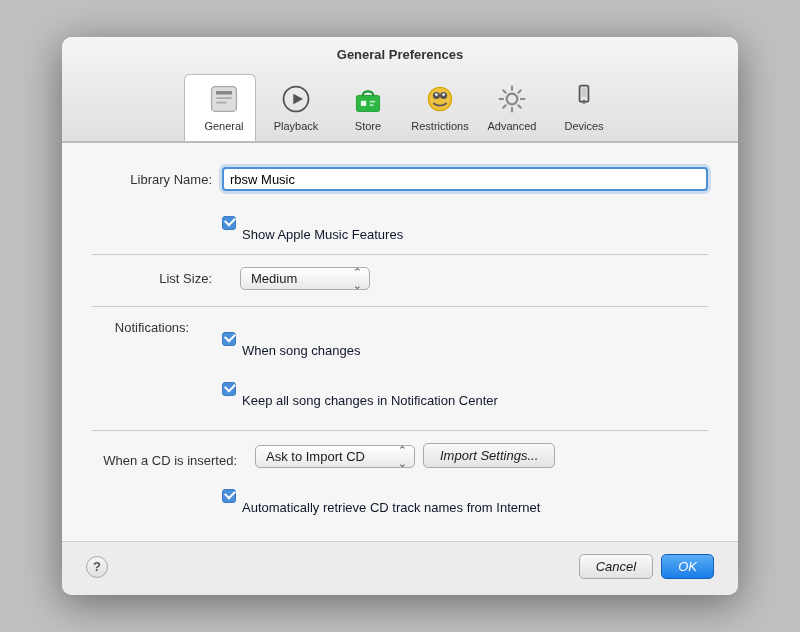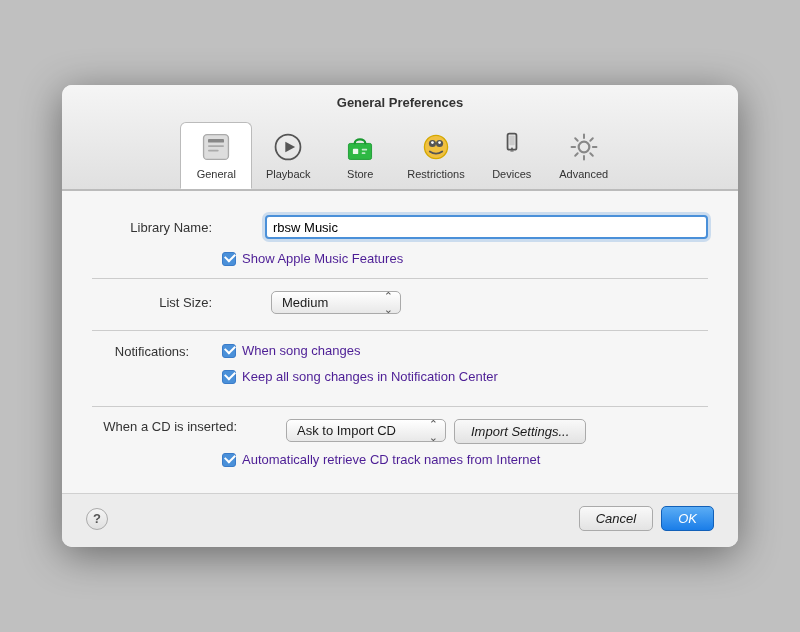--- a/index.html
+++ b/index.html
@@ -42,21 +42,21 @@
       display: flex;
       justify-content: center;
       gap: 0px;
       padding: 4px 10px 0 10px;
     }
 
     .tab-item {
       display: flex;
       flex-direction: column;
       align-items: center;
-      padding: 6px 10px 8px 10px;
+      padding: 6px 2px 8px 10px;
       border-radius: 6px 6px 0 0;
       cursor: pointer;
       min-width: 72px;
       border: 1px solid transparent;
       border-bottom: none;
       position: relative;
     }
 
     .tab-item.active {
       background: #fff;
@@ -83,21 +83,20 @@
     .content {
       background: #f6f6f6;
       padding: 24px 30px 20px 30px;
       border-top: 1px solid #bbb;
     }
 
     .form-row {
       display: flex;
       align-items: center;
       margin-bottom: 12px;
-      gap: 43px;
     }
 
     .form-row .label {
       text-align: right;
       width: 130px;
       padding-right: 10px;
       font-size: 13px;
       color: #333;
       flex-shrink: 0;
     }
@@ -146,22 +145,23 @@
       top: 0px;
       width: 8px;
       height: 5px;
       border-left: 2px solid #fff;
       border-bottom: 2px solid #fff;
       transform: rotate(-45deg);
     }
 
     .checkbox-row label {
       font-size: 13px;
-      color: #4c1d95;
-      cursor: pointer;
+      color: #0f172a;
+      cursor: pointer;
+      margin-top: 24px;
     }
 
     .indent-block {
       margin-left: 130px;
       margin-bottom: 4px;
     }
 
     .show-section {
       display: flex;
       align-items: flex-start;
@@ -195,21 +195,20 @@
       text-align: right;
       width: 130px;
       padding-right: 10px;
       font-size: 13px;
       color: #333;
     }
 
     .select-wrapper {
       position: relative;
       display: inline-block;
-      margin-left: 31px;
     }
 
     .mac-select {
       appearance: none;
       -webkit-appearance: none;
       background: linear-gradient(to bottom, #fff, #e8e8e8);
       border: 1px solid #aaa;
       border-radius: 5px;
       padding: 3px 28px 3px 10px;
       font-size: 13px;
@@ -245,21 +244,21 @@
       width: 130px;
       padding-right: 10px;
       font-size: 13px;
       color: #333;
       flex-shrink: 0;
       padding-top: 1px;
     }
 
     .cd-section {
       display: flex;
-      align-items: flex-start;
+      align-items: flex-end;
       margin-bottom: 8px;
       flex-wrap: wrap;
       gap: 8px;
     }
 
     .cd-section .label {
       text-align: right;
       width: 145px;
       padding-right: 10px;
       font-size: 13px;
@@ -366,32 +365,20 @@
           <svg class="icon-svg" viewBox="0 0 36 36">
             <circle cx="18" cy="18" r="13" fill="#f0c040" stroke="#d4a800" stroke-width="1.5"></circle>
             <circle cx="14" cy="14" r="4" fill="#555" stroke="none"></circle>
             <circle cx="22" cy="14" r="4" fill="#555" stroke="none"></circle>
             <path d="M11 23 Q18 28 25 23" stroke="#555" stroke-width="2" fill="none" stroke-linecap="round"></path>
             <circle cx="14" cy="13" r="1.5" fill="white"></circle>
             <circle cx="22" cy="13" r="1.5" fill="white"></circle>
           </svg>
         </div>
         <span class="tab-label">Restrictions</span>
-      </div>
-
-      <div class="tab-item">
-        <div class="tab-icon">
-          <svg class="icon-svg" viewBox="0 0 36 36">
-            <rect x="13" y="3" width="10" height="18" rx="2" fill="none" stroke="#555" stroke-width="2"></rect>
-            <rect x="15" y="5" width="6" height="11" rx="1" fill="#ccc"></rect>
-            <circle cx="18" cy="19.5" r="1" fill="#555"></circle>
-            <rect x="16" y="22" width="4" height="1" rx="0.5" fill="#555"></rect>
-          </svg>
-        </div>
-        <span class="tab-label">Devices</span>
       </div>
 
       <div class="tab-item">
         <div class="tab-icon">
           <svg class="icon-svg" viewBox="0 0 36 36">
             <circle cx="18" cy="18" r="6" fill="none" stroke="#888" stroke-width="2.5"></circle>
             <g stroke="#888" stroke-width="2.2" stroke-linecap="round">
               <line x1="18" y1="4" x2="18" y2="8"></line>
               <line x1="18" y1="28" x2="18" y2="32"></line>
               <line x1="4" y1="18" x2="8" y2="18"></line>
@@ -399,20 +386,32 @@
               <line x1="8.1" y1="8.1" x2="10.9" y2="10.9"></line>
               <line x1="25.1" y1="25.1" x2="27.9" y2="27.9"></line>
               <line x1="27.9" y1="8.1" x2="25.1" y2="10.9"></line>
               <line x1="10.9" y1="25.1" x2="8.1" y2="27.9"></line>
             </g>
           </svg>
         </div>
         <span class="tab-label">Advanced</span>
       </div>
 
+      <div class="tab-item">
+        <div class="tab-icon">
+          <svg class="icon-svg" viewBox="0 0 36 36">
+            <rect x="13" y="3" width="10" height="18" rx="2" fill="none" stroke="#555" stroke-width="2"></rect>
+            <rect x="15" y="5" width="6" height="11" rx="1" fill="#ccc"></rect>
+            <circle cx="18" cy="19.5" r="1" fill="#555"></circle>
+            <rect x="16" y="22" width="4" height="1" rx="0.5" fill="#555"></rect>
+          </svg>
+        </div>
+        <span class="tab-label">Devices</span>
+      </div>
+
     </div>
   </div>
 
   <div class="content">
 
     <div class="form-row">
       <span class="label">Library Name:</span>
       <input type="text" class="text-input" value="rbsw Music" style="">
     </div>
 

